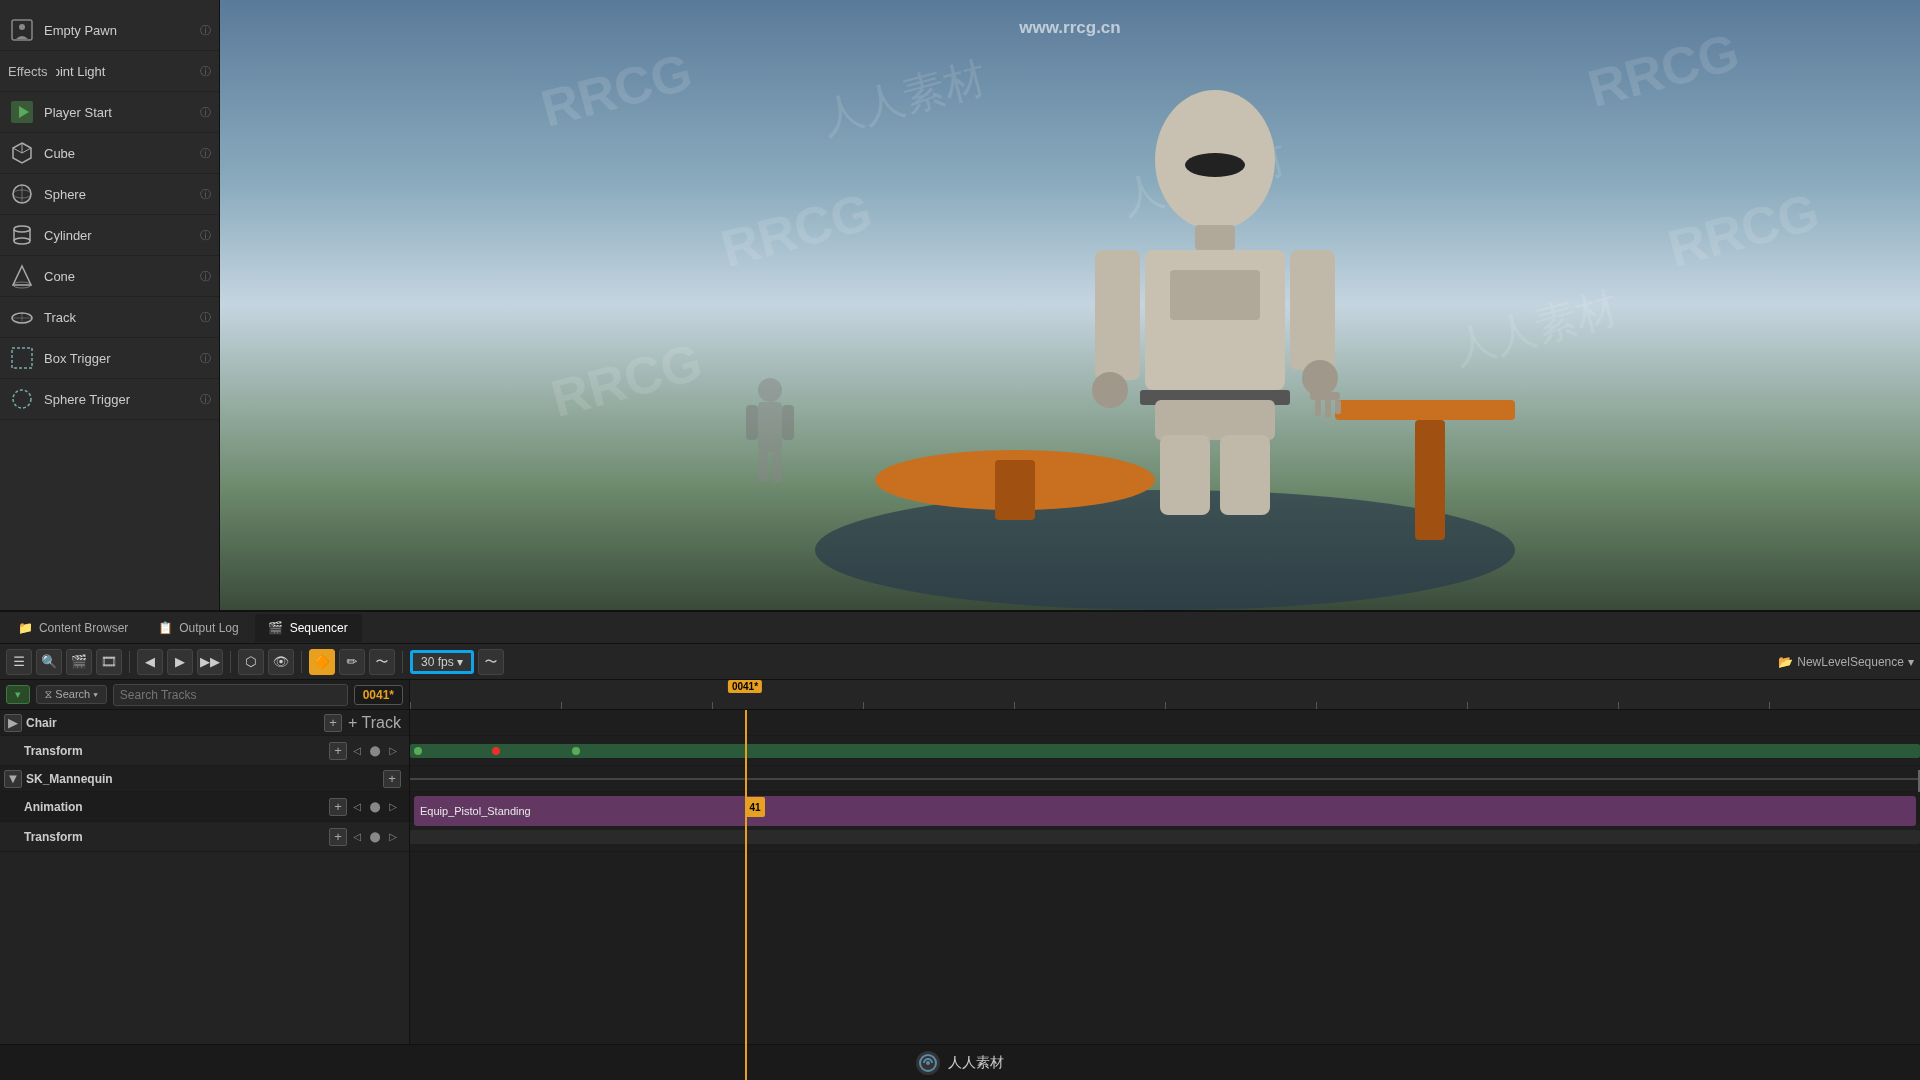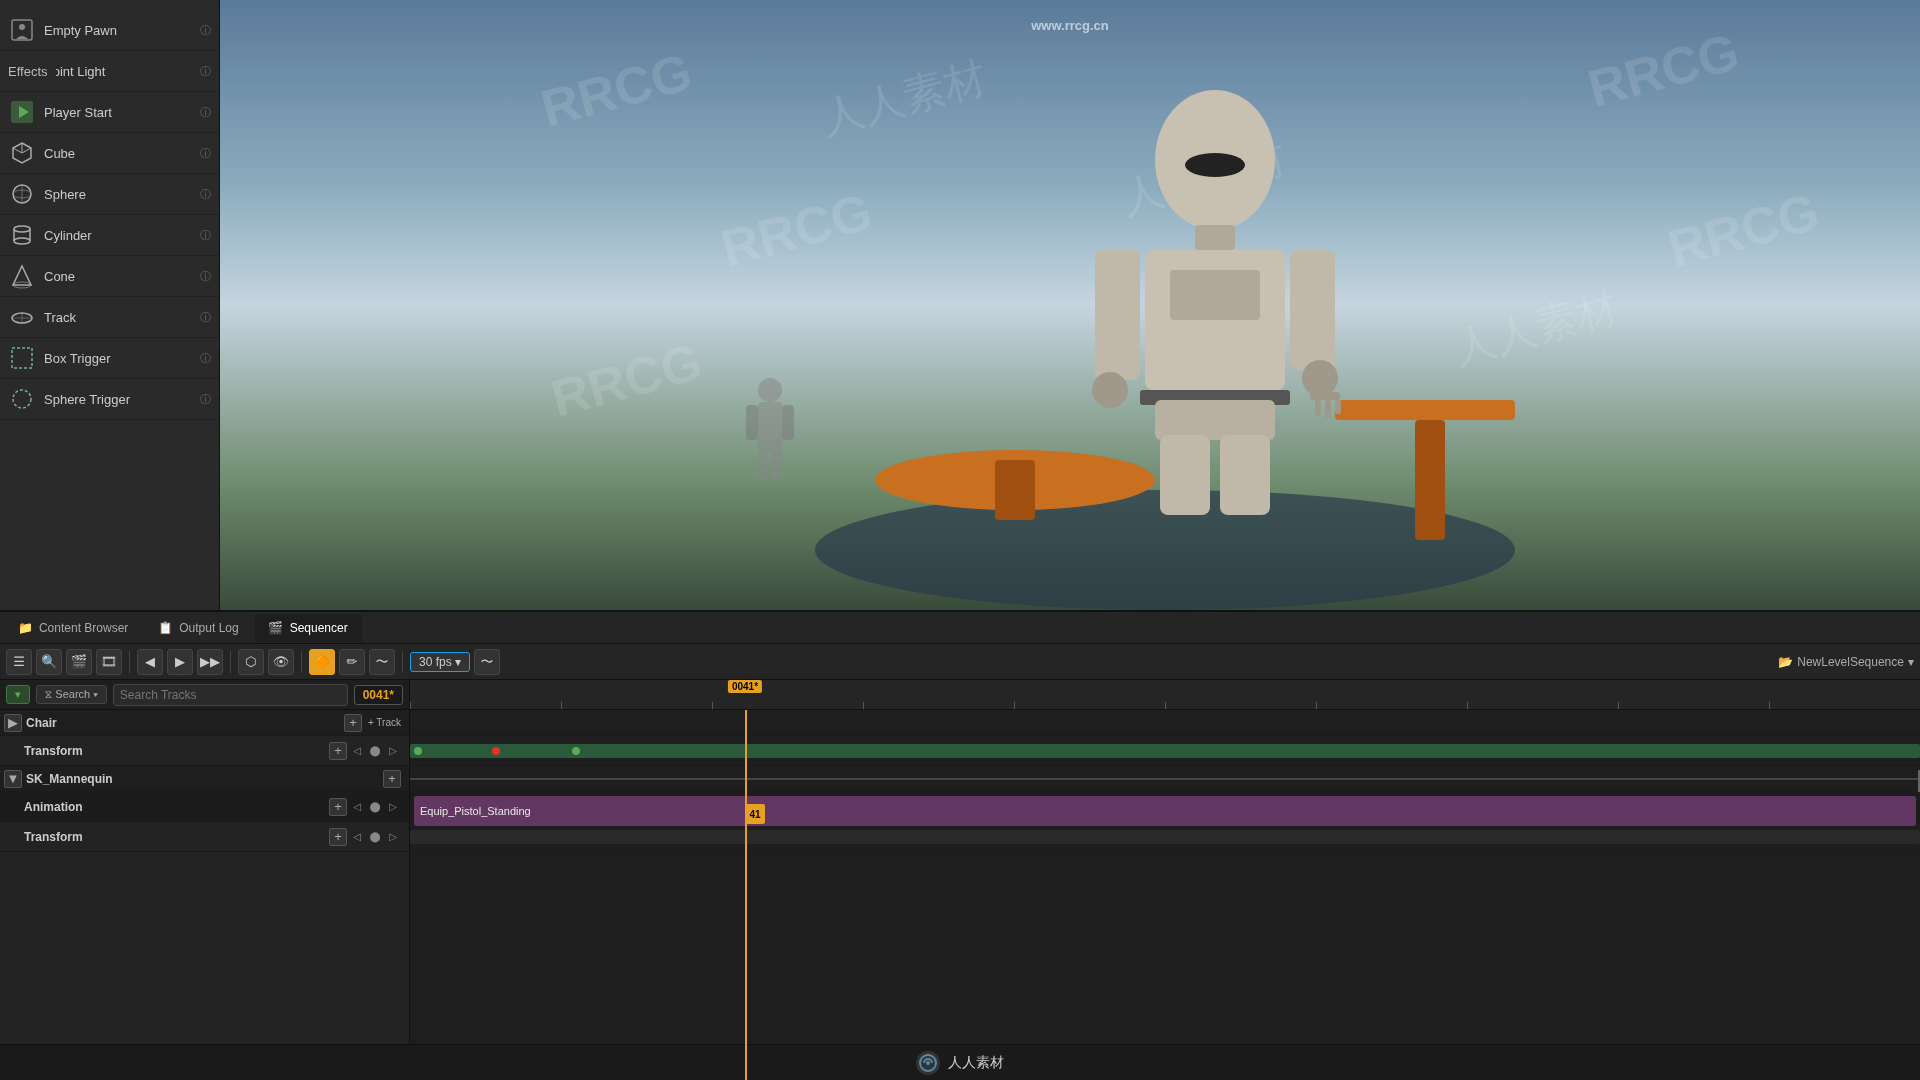--- a/index.html
+++ b/index.html
@@ -80,21 +80,21 @@
       background: linear-gradient(180deg, #5a7a9a 0%, #8aabbd 30%, #c5d5e0 50%, #6d8a6d 80%, #3a4a3a 100%);
       overflow: hidden;
     }
 
     .website-label {
       position: absolute;
       top: 18px;
       left: 50%;
       transform: translateX(-50%);
       color: rgba(255,255,255,0.6);
-      font-size: 13px;
+      font-size: 17px;
       font-weight: bold;
       pointer-events: none;
     }
 
     
     #bottom-panel {
       position: absolute;
       left: 0; right: 0;
       bottom: 0;
       height: 470px;
@@ -157,21 +157,21 @@
 
     .toolbar-divider {
       width: 1px;
       height: 22px;
       background: #444;
       margin: 0 3px;
     }
 
     .fps-display {
       background: #333;
-      border: 1px solid #0ea5e9;
+      border: 3px solid #0ea5e9;
       border-radius: 3px;
       padding: 2px 8px;
       font-size: 12px;
       color: #ccc;
       cursor: pointer;
     }
 
     .sequence-name {
       margin-left: auto;
       color: #aaa;
@@ -372,21 +372,20 @@
       height: 20px;
       background: #e8a020;
       border-radius: 2px;
       display: flex;
       align-items: center;
       justify-content: center;
       font-size: 10px;
       color: #000;
       font-weight: bold;
       top: 5px;
-      margin-top: 7px;
     }
 
     
     #bottom-status {
       position: absolute;
       bottom: 0;
       left: 0; right: 0;
       height: 36px;
       background: #1a1a1a;
       border-top: 1px solid #111;
@@ -682,21 +681,21 @@
         <div class="frame-counter">
           <span>0041</span>*
         </div>
       </div>
 
       <div class="track-row header-row">
         <div class="track-add-btn">▶</div>
         <span class="track-name">Chair</span>
         <div class="track-controls">
           <div class="track-add-btn">+</div>
-          <span style="font-size:10px;color:#aaa;margin-left:4px;">+ Track</span>
+          <span style="font-size:16px;color:#aaa;margin-left:4px;">+ Track</span>
         </div>
       </div>
 
       <div class="track-row" style="padding-left:24px;">
         <span class="track-name">Transform</span>
         <div class="track-controls">
           <div class="track-add-btn">+</div>
           <div class="track-ctrl-btn">◁</div>
           <div class="track-ctrl-btn">⬤</div>
           <div class="track-ctrl-btn">▷</div>

